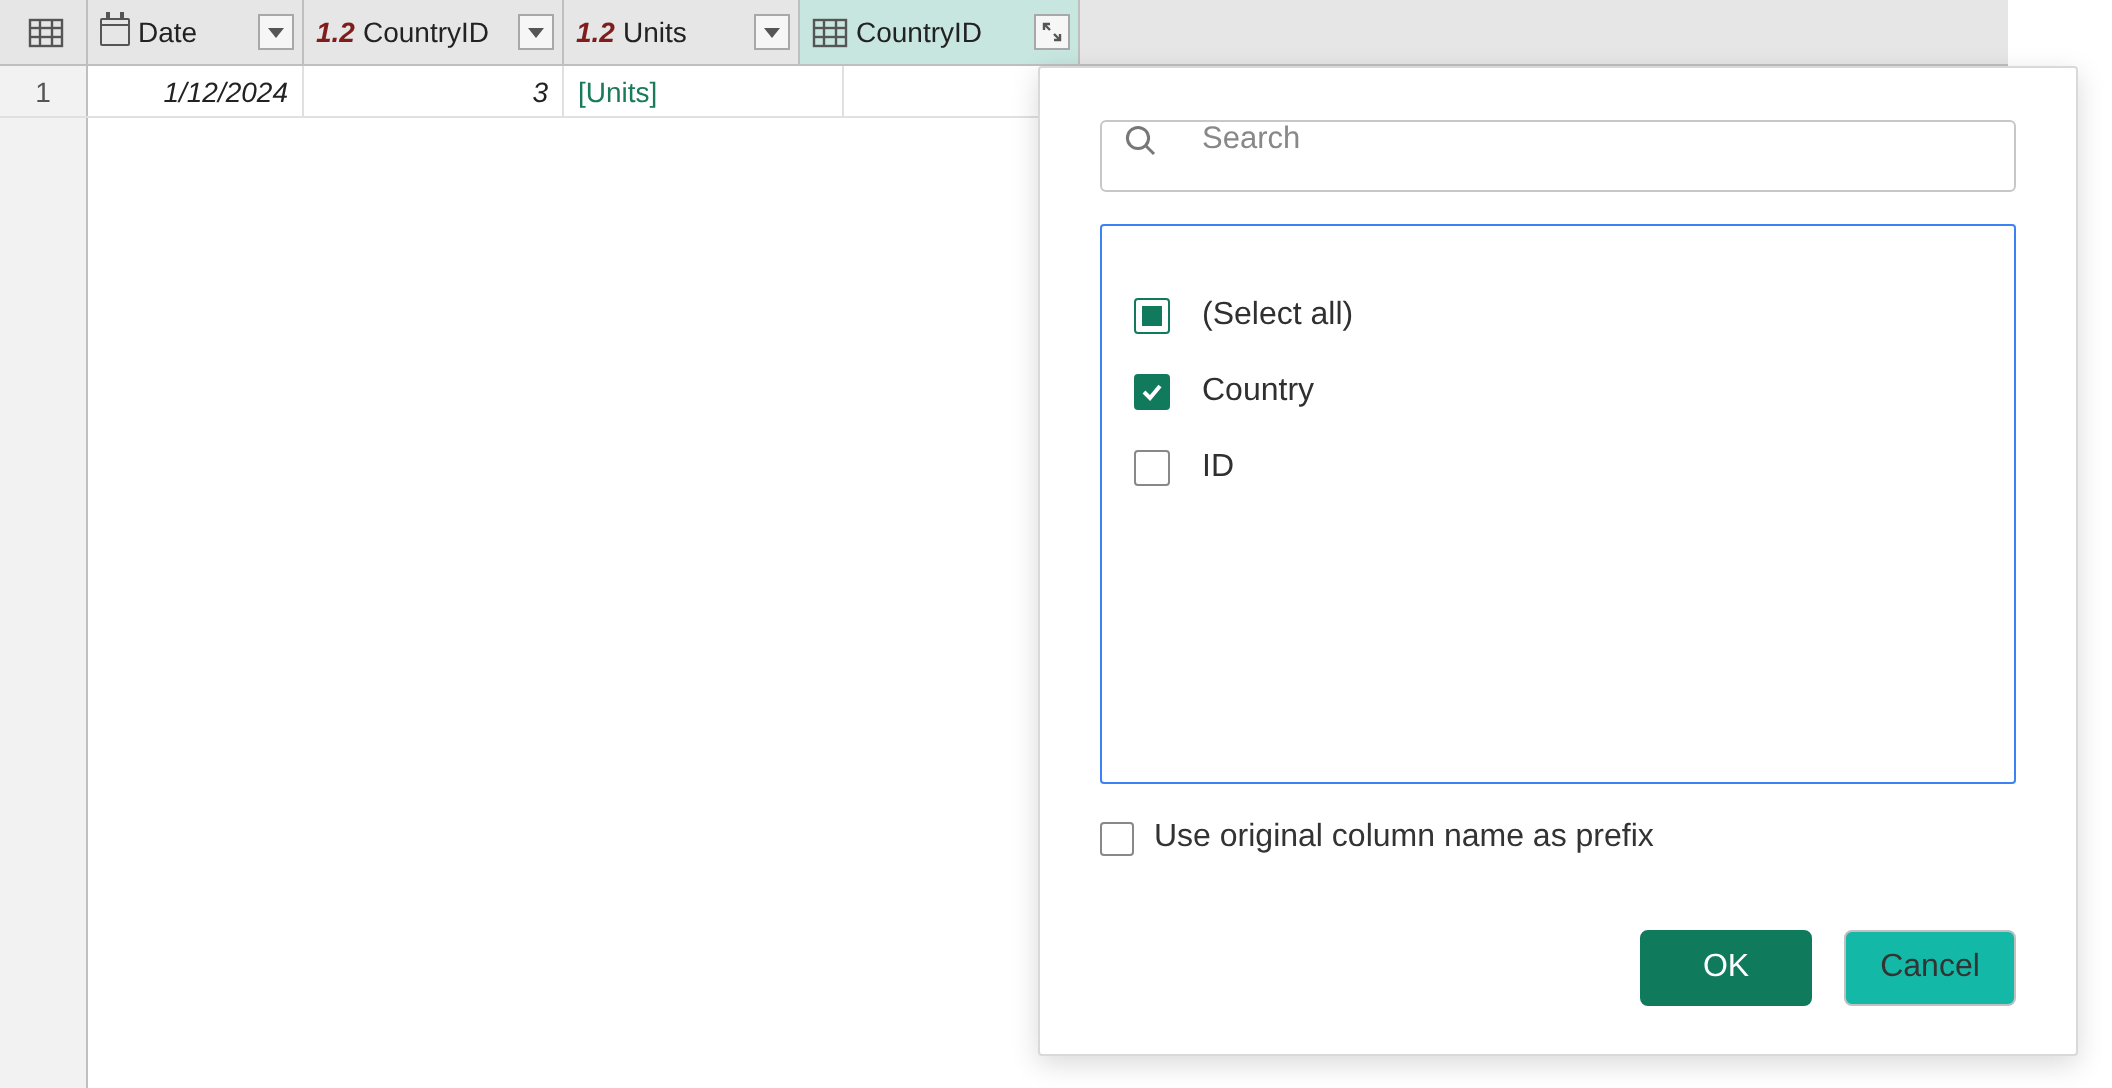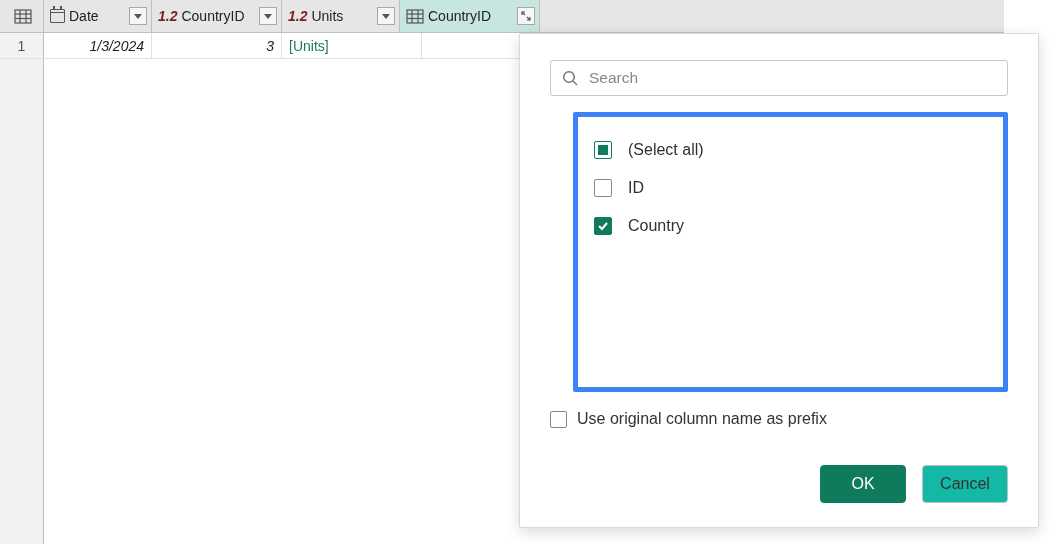--- a/index.html
+++ b/index.html
@@ -134,34 +134,33 @@
     border: 1px solid #d9d9d9;
     box-shadow: 0 4px 14px rgba(0,0,0,0.15);
     border-radius: 2px;
     padding: 26px 30px 24px 30px;
     display: flex; flex-direction: column;
   }
   .search-box {
     border: 1px solid #c7c7c7;
     border-radius: 3px;
     height: 36px;
-    display: flex; align-items: center;
-    padding: 0 10px; gap: 10px;
+    display: flex; 
+    padding: 0 10px; gap: 22px;
     color: #777;
   }
   .search-box svg { width: 18px; height: 18px; }
   .search-placeholder { color: #888; font-size: 15.5px; }
   .fields-box {
     margin-top: 16px;
-    border: 5px solid #3b82f6;
+    border: 1px solid #3b82f6;
     border-radius: 2px;
     height: 280px;
-    padding: 14px 16px;
+    padding: 26px 16px;
     overflow: auto;
-    margin-left: 23px;
   }
   .chk-row {
     display: flex; align-items: center;
     gap: 16px;
     height: 38px;
     font-size: 16px;
     color: #303030;
   }
   .chk {
     width: 18px; height: 18px;
@@ -260,21 +259,21 @@
           <path d="M11 11 L8 8"></path>
         </svg>
       </span>
     </div>
 
     <div class="row-header-filler"></div>
   </div>
 
   <div class="data-row">
     <div class="row-index">1</div>
-    <div class="data-cell col-date num">1/3/2024</div>
+    <div class="data-cell col-date num">1/12/2024</div>
     <div class="data-cell col-cid num">3</div>
     <div class="data-cell col-countries tablelink">[Units]</div>
   </div>
 
   <div class="below">
     <div class="gutter"></div>
     <div class="body"></div>
   </div>
 
   <div class="popup">
@@ -284,33 +283,33 @@
         <circle cx="8" cy="8" r="5.3" stroke="#777" stroke-width="1.5" fill="none"></circle>
         <line x1="12" y1="12" x2="16" y2="16" stroke="#777" stroke-width="1.5"></line>
       </svg>
       <span class="search-placeholder">Search</span>
     </div>
 
     <div class="fields-box">
       <div class="chk-row">
         <span class="chk mixed"></span>
         <span>(Select all)</span>
-      </div>
-      <div class="chk-row">
-        <span class="chk unchecked"></span>
-        <span>ID</span>
       </div>
       <div class="chk-row">
         <span class="chk checked">
           <svg viewBox="0 0 12 12">
               <path d="M2 6 L5 9 L10 3"></path>
             </svg>
         </span>
         <span>Country</span>
       </div>
+      <div class="chk-row">
+        <span class="chk unchecked"></span>
+        <span>ID</span>
+      </div>
     </div>
 
     <div class="prefix-row">
       <span class="chk unchecked"></span>
       <span>Use original column name as prefix</span>
     </div>
 
     <div class="btn-row">
       <div class="btn primary">OK</div>
       <div class="btn secondary">Cancel</div>

